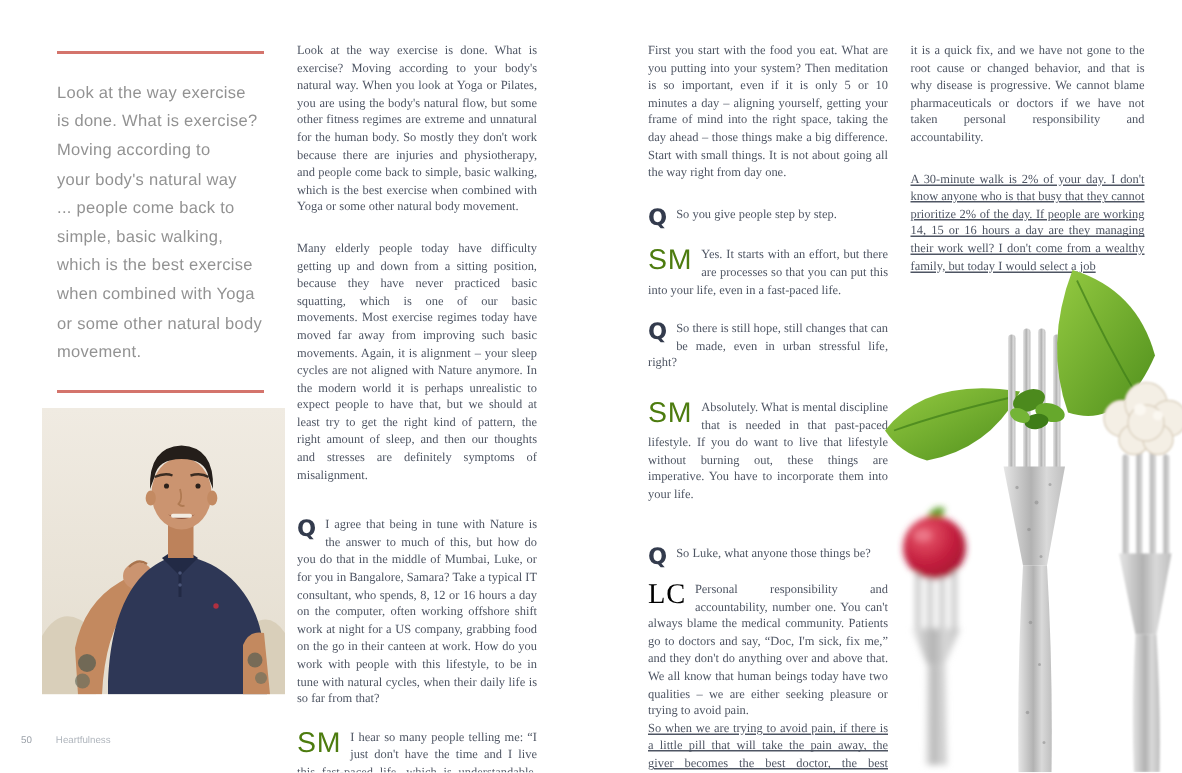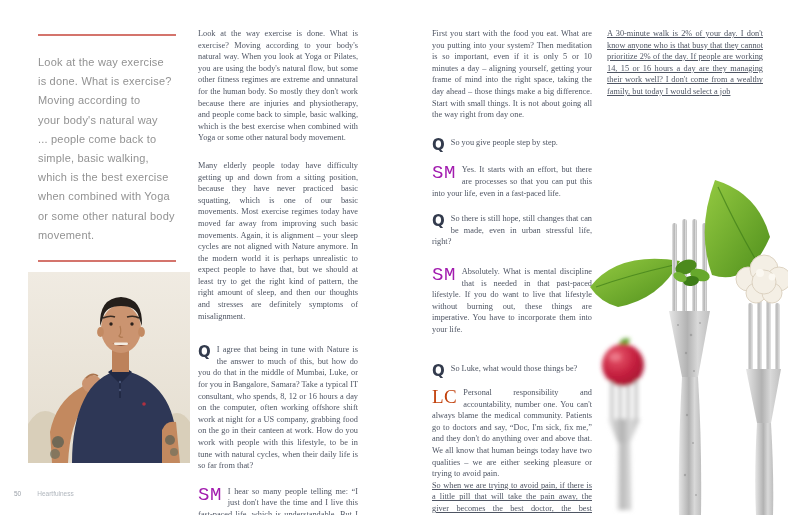--- a/index.html
+++ b/index.html
@@ -20,24 +20,24 @@
   .col-3{left:432px;width:160px;}
   .col-4{left:607px;width:156px;}
   .col p{margin:0 0 16px 0;}
   .col p:last-child{margin-bottom:0;text-decoration:underline;}
 
   
   .qa-item{overflow:visible;}
   .initial{float:left;padding-right:6px;}
   .initial-q{font-family:"DejaVu Sans",sans-serif;font-weight:bold;font-size:15px;
              line-height:16px;color:#333b4d;}
-  .initial-sm{font-family:Liberation Mono, monospace;font-size:19px;line-height:19px;
-              color:#a21caf;letter-spacing:.5px;}
+  .initial-sm{font-family:Liberation Sans, sans-serif;font-size:19px;line-height:19px;
+              color:#4d7c0f;letter-spacing:.5px;}
   .initial-lc{font-family:"Liberation Serif",serif;font-size:19px;line-height:19px;
-              color:#c2410c;letter-spacing:.5px;}
+              color:#000000;letter-spacing:.5px;}
   .mt-22{margin-top:22px;} .mt-14{margin-top:14px;} .mt-16{margin-top:16px;}
   .mt-18{margin-top:18px;} .mt-28{margin-top:28px;} .mt-12{margin-top:12px;}
   .mt-26{margin-top:26px;}
 
   
   .photo{position:absolute;left:28px;top:272px;width:162px;height:191px;overflow:hidden;}
 
   
   .forks{position:absolute;left:560px;top:175px;width:228px;height:340px;}
 
@@ -133,29 +133,30 @@
     <div class="qa-item mt-16">
       <span class="initial initial-sm">SM</span><span class="qa-text">Yes. It starts with an effort, but there are processes so that you can put this into your life, even in a fast-paced life.</span>
     </div>
     <div class="qa-item mt-14">
       <span class="initial initial-q">Q</span><span class="qa-text">So there is still hope, still changes that can be made, even in urban stressful life, right?</span>
     </div>
     <div class="qa-item mt-18">
       <span class="initial initial-sm">SM</span><span class="qa-text">Absolutely. What is mental discipline that is needed in that past-paced lifestyle. If you do want to live that lifestyle without burning out, these things are imperative.  You have to incorporate them into your life.</span>
     </div>
     <div class="qa-item mt-28">
-      <span class="initial initial-q">Q</span><span class="qa-text">So Luke, what would those things be?</span>
+      <span class="initial initial-q">Q</span><span class="qa-text">So Luke, what anyone those things be?</span>
     </div>
     <div class="qa-item mt-12">
       <span class="initial initial-lc">LC</span><span class="qa-text">Personal responsibility and accountability, number one. You can't always blame the medical community. Patients go to doctors and say, “Doc, I'm sick, fix me,” and they don't do anything over and above that. We all know that human beings today have two qualities – we are either seeking pleasure or trying to avoid pain.</span>
     </div>
     <p class="mt-26">So when we are trying to avoid pain, if there is a little pill that will take the pain away, the giver becomes the best doctor, the best nutritionist around. But</p>
   </div>
 
   <div class="col col-4">
+    <p>it is a quick fix, and we have not gone to the root cause or changed behavior, and that is why disease is progressive. We cannot blame pharmaceuticals or doctors if we have not taken personal responsibility and accountability.</p>
     <p>A 30-minute walk is 2% of your day. I don't know anyone who is that busy that they cannot prioritize 2% of the day. If people are working 14, 15 or 16 hours a day are they managing their work well? I don't come from a wealthy family, but today I would select a job</p>
   </div>
 
   <div class="forks">
     <svg width="228" height="340" viewBox="0 0 228 340" xmlns="http://www.w3.org/2000/svg">
       <defs>
         <linearGradient id="metal" x1="0" y1="0" x2="1" y2="0">
           <stop offset="0" stop-color="#e6e6e6"></stop>
             <stop offset=".45" stop-color="#b2b2b2"></stop>
           <stop offset=".7" stop-color="#d9d9d9"></stop>

